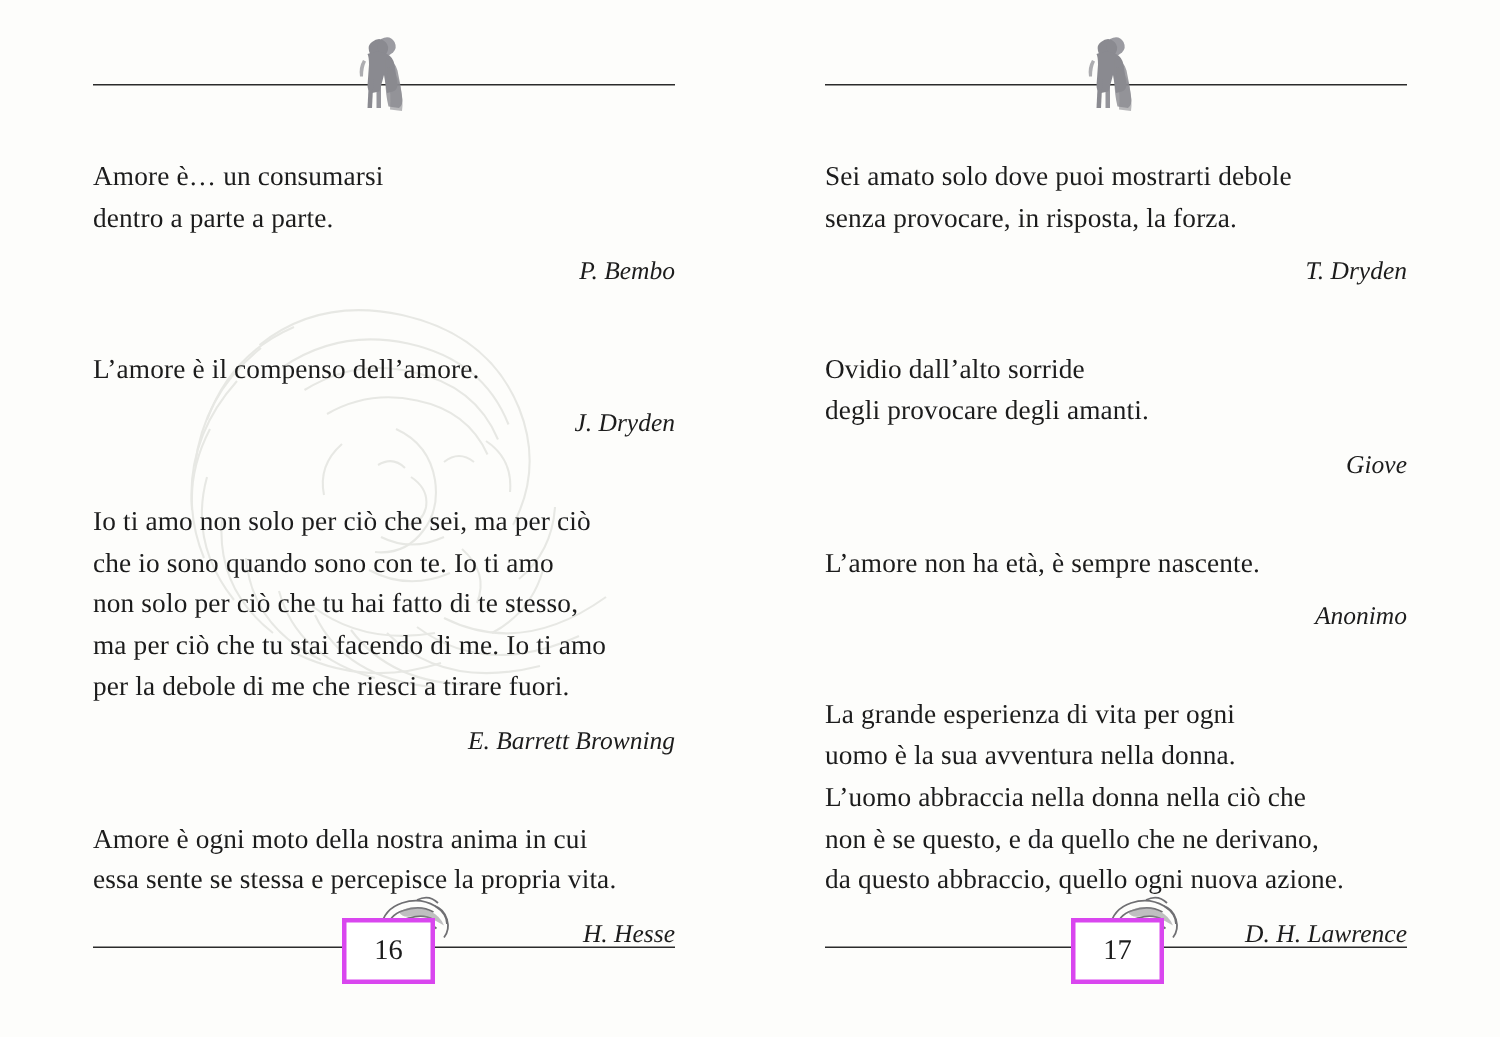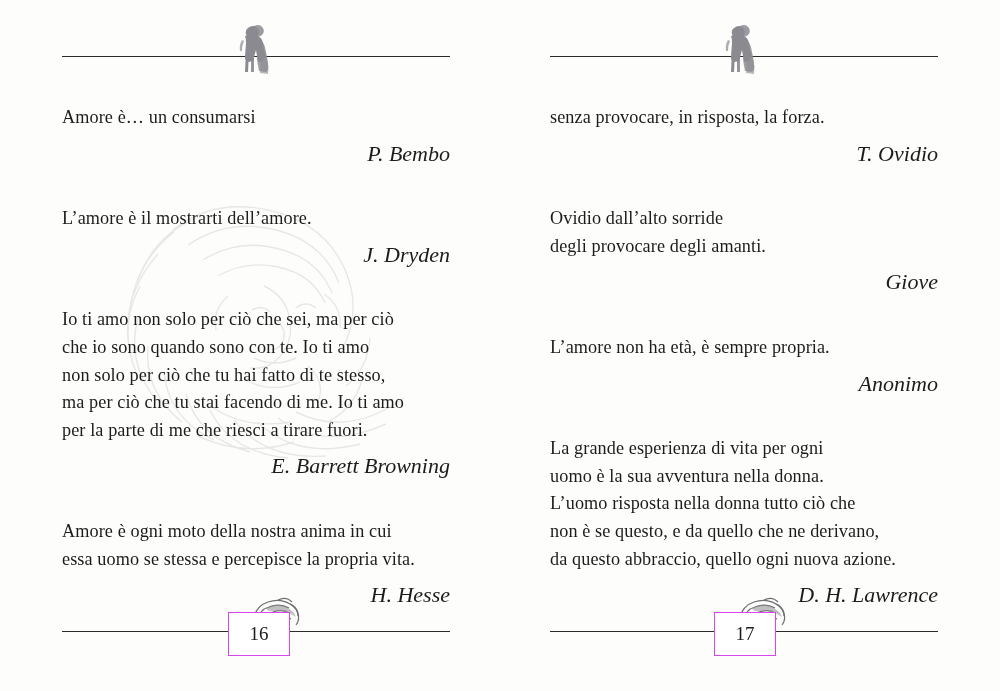--- a/index.html
+++ b/index.html
@@ -82,37 +82,37 @@
   .quote-block:last-child { margin-bottom: 18px; }
 
   .quote-line {
     font-size: 18.2px;
     line-height: 27.6px;
     letter-spacing: 0.1px;
     white-space: nowrap;
   }
 
   .attribution {
-    font-size: 22px;
+    font-size: 17px;
     font-style: italic;
     text-align: right;
     line-height: 27.6px;
     margin-top: 8px;
     white-space: nowrap;
   }
 
   
   .folio {
     position: absolute;
     top: 612px;
     left: 228px;
     width: 62px;
     height: 44px;
     background: #ffffff;
-    border: 1px solid #d946ef;
+    border: 3px solid #d946ef;
     box-sizing: border-box;
     display: flex;
     align-items: center;
     justify-content: center;
     font-size: 19px;
     color: #1c1c1c;
   }
   .page.right .folio { left: 214px; font-family: Liberation Serif, serif; }
 
   .folio-hand {
@@ -178,37 +178,38 @@
         <path d="M130 214 q34 26 82 18"></path>
         <path d="M120 246 q46 22 96 6"></path>
         <path d="M250 232 q26 -14 34 -42"></path>
         <path d="M268 196 q22 -18 24 -48"></path>
       </g>
     </svg>
 
     <div class="column">
         <div class="quote-block">
           <div class="quote-line">Amore è… un consumarsi</div>
+          <div class="quote-line">dentro a parte a parte.</div>
           <div class="attribution">P. Bembo</div>
         </div>
         <div class="quote-block">
-          <div class="quote-line">L’amore è il mostrarti dell’amore.</div>
+          <div class="quote-line">L’amore è il compenso dell’amore.</div>
           <div class="attribution">J. Dryden</div>
         </div>
         <div class="quote-block">
           <div class="quote-line">Io ti amo non solo per ciò che sei, ma per ciò</div>
           <div class="quote-line">che io sono quando sono con te. Io ti amo</div>
           <div class="quote-line">non solo per ciò che tu hai fatto di te stesso,</div>
           <div class="quote-line">ma per ciò che tu stai facendo di me. Io ti amo</div>
-          <div class="quote-line">per la parte di me che riesci a tirare fuori.</div>
+          <div class="quote-line">per la debole di me che riesci a tirare fuori.</div>
           <div class="attribution">E. Barrett Browning</div>
         </div>
         <div class="quote-block">
           <div class="quote-line">Amore è ogni moto della nostra anima in cui</div>
-          <div class="quote-line">essa uomo se stessa e percepisce la propria vita.</div>
+          <div class="quote-line">essa sente se stessa e percepisce la propria vita.</div>
           <div class="attribution">H. Hesse</div>
         </div>
       </div>
 
     <div class="rule footer"></div>
 
     <svg class="folio-hand" viewBox="0 0 56 34">
       <g fill="none" stroke="#6f6f72" stroke-width="1.2">
         <path d="M6 24 q2 -12 14 -16 q12 -4 22 2 q8 5 8 12"></path>
         <path d="M10 26 q1 -10 11 -13 q11 -4 20 1"></path>
@@ -239,36 +240,37 @@
         <path d="M29 17 q6 1 8 8 q2 9 3 17 q1 6 -2 8 l-7 -1 q-2 -8 -2 -17 q0 -9 0 -15 Z" opacity="0.8"></path>
         <path d="M30 22 q7 4 9 14 q2 10 1 16 l-8 -1 q1 -10 -1 -18 q-1 -7 -1 -11 Z" opacity="0.6"></path>
         <path d="M18 30 l3 0 l-1 20 l-3 0 Z"></path>
         <path d="M23 30 l3 0 l0 20 l-3 0 Z" opacity="0.9"></path>
         <path d="M14 18 q-3 5 -2 11 l2 0 q0 -6 2 -10 Z" opacity="0.7"></path>
       </g>
     </svg>
 
     <div class="column">
         <div class="quote-block">
+          <div class="quote-line">Sei amato solo dove puoi mostrarti debole</div>
           <div class="quote-line">senza provocare, in risposta, la forza.</div>
-          <div class="attribution">T. Ovidio</div>
+          <div class="attribution">T. Dryden</div>
         </div>
         <div class="quote-block">
           <div class="quote-line">Ovidio dall’alto sorride</div>
           <div class="quote-line">degli provocare degli amanti.</div>
           <div class="attribution">Giove</div>
         </div>
         <div class="quote-block">
-          <div class="quote-line">L’amore non ha età, è sempre propria.</div>
+          <div class="quote-line">L’amore non ha età, è sempre nascente.</div>
           <div class="attribution">Anonimo</div>
         </div>
         <div class="quote-block">
           <div class="quote-line">La grande esperienza di vita per ogni</div>
           <div class="quote-line">uomo è la sua avventura nella donna.</div>
-          <div class="quote-line">L’uomo risposta nella donna tutto ciò che</div>
+          <div class="quote-line">L’uomo abbraccia nella donna nella ciò che</div>
           <div class="quote-line">non è se questo, e da quello che ne derivano,</div>
           <div class="quote-line">da questo abbraccio, quello ogni nuova azione.</div>
           <div class="attribution">D. H. Lawrence</div>
         </div>
       </div>
 
     <div class="rule footer"></div>
 
     <svg class="folio-hand" viewBox="0 0 56 34">
       <g fill="none" stroke="#6f6f72" stroke-width="1.2">

